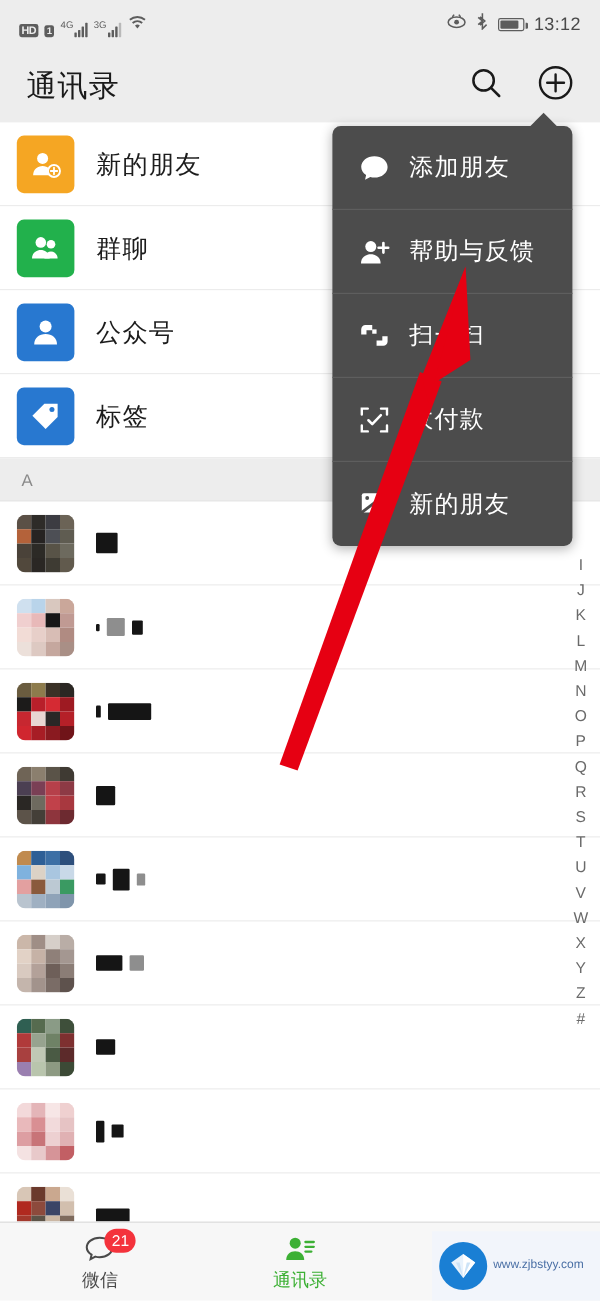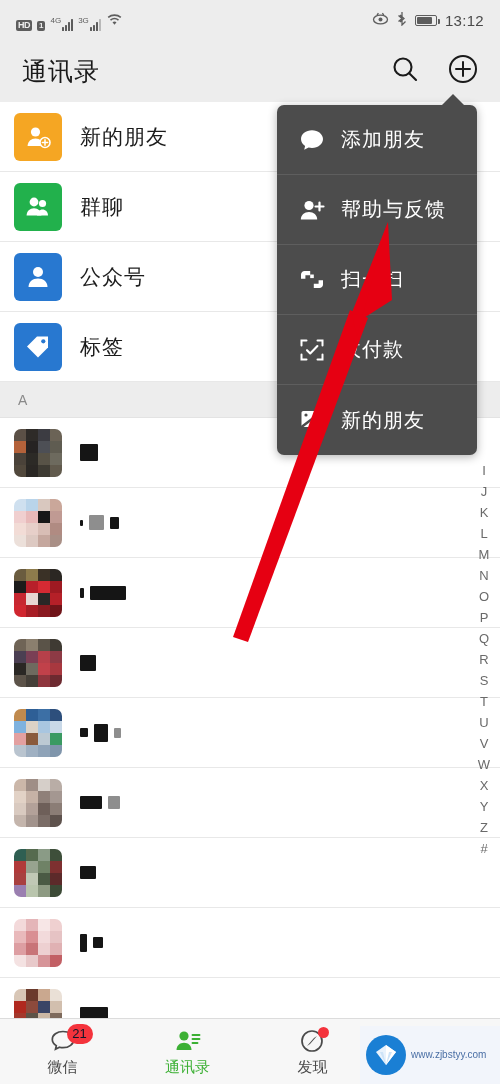--- a/index.html
+++ b/index.html
@@ -110,21 +110,21 @@
   
   .tabbar{
     position:absolute;bottom:0;left:0;width:500px;height:66px;background:#f7f7f7;
     border-top:1px solid #dcdcdc;display:flex;z-index:25;
   }
   .tab{ flex:1;display:flex;flex-direction:column;align-items:center;justify-content:center;gap:3px;position:relative;}
   .tab .tlabel{ font-size:15px;color:#4a4a4a; }
   .tab.active .tlabel{ color:#3cb034; }
   .ticon{ position:relative;height:28px;display:flex;align-items:center;justify-content:center;}
   .badge{
-    position:absolute;top:-3px;right:-16px;background:#f4333c;color:#0f172a;
+    position:absolute;top:-3px;right:-16px;background:#f4333c;color:#ffffff;
     border-radius:10px;min-width:26px;height:20px;font-size:13px;
     display:flex;align-items:center;justify-content:center;padding:0 5px;
   }
   .dot{ position:absolute;top:0px;right:-2px;width:11px;height:11px;border-radius:50%;background:#f4333c; }
 
   
   .watermark{
     position:absolute;right:0;bottom:0;width:140px;height:58px;
     background:#f2f5fb;display:flex;align-items:center;gap:5px;padding:4px 6px;z-index:40;
   }
@@ -567,30 +567,20 @@
     <span class="ticon">
       <svg width="28" height="28" viewBox="0 0 28 28">
           <circle cx="10" cy="9" r="4.6" fill="#3cb034"></circle>
           <path d="M2.5 23c0-4.4 3.4-7.2 7.5-7.2s7.5 2.8 7.5 7.2z" fill="#3cb034"></path>
           <path d="M18.5 8h7M18.5 12h7M18.5 16h5" stroke="#3cb034" stroke-width="1.9" stroke-linecap="round"></path>
         </svg>
     </span>
     <span class="tlabel">通讯录</span>
   </div>
 
-  <div class="tab">
-    <span class="ticon">
-      <svg width="28" height="28" viewBox="0 0 28 28">
-          <circle cx="13" cy="14" r="10" fill="none" stroke="#4a4a4a" stroke-width="1.7"></circle>
-          <path d="M18 9 L11 17 L8 19 L15 11 Z" fill="#4a4a4a"></path>
-        </svg>
-      <span class="dot"></span>
-    </span>
-    <span class="tlabel">发现</span>
-  </div>
 
   <div class="tab">
     <span class="ticon">
       <svg width="28" height="28" viewBox="0 0 28 28">
           <circle cx="14" cy="10" r="5" fill="none" stroke="#4a4a4a" stroke-width="1.7"></circle>
           <path d="M4.5 25c0-5 4.2-8.2 9.5-8.2s9.5 3.2 9.5 8.2" fill="none" stroke="#4a4a4a" stroke-width="1.7"></path>
         </svg>
     </span>
     <span class="tlabel"></span>
   </div>

